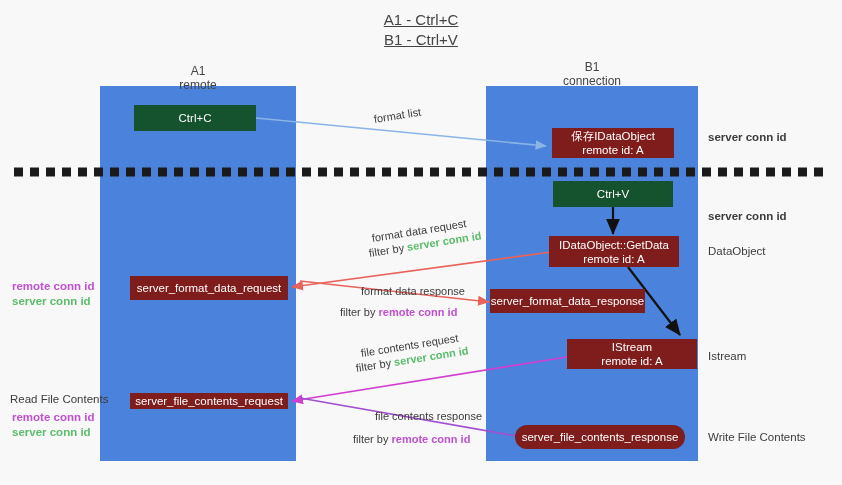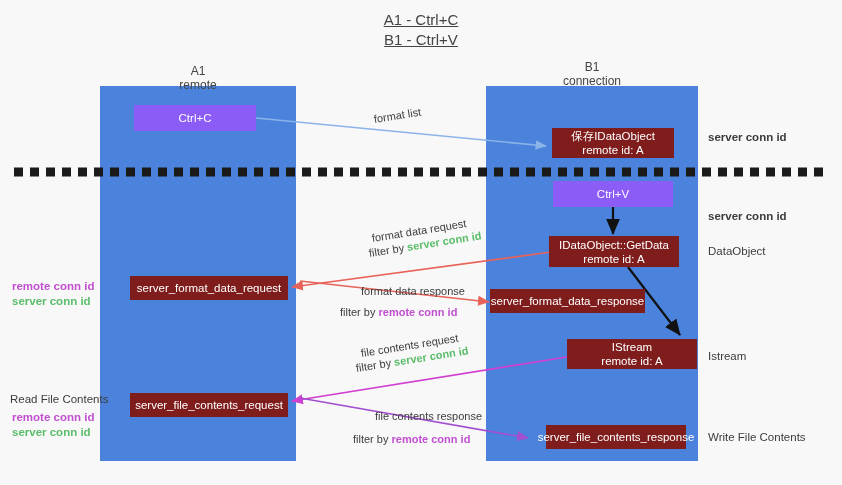--- a/index.html
+++ b/index.html
@@ -50,21 +50,21 @@
     display: flex;
     flex-direction: column;
     align-items: center;
     justify-content: center;
     color: #ffffff;
     font-size: 11.5px;
     line-height: 14px;
     text-align: center;
     padding: 2px 4px;
   }
-  .node.green { background: #8b5cf6; }
+  .node.green { background: #14532d; }
   .node.orange { background: #fbb košik; }
   .node.orange { background: #7f1d1d; }
 
   
   .annot {
     font-size: 11.5px;
     line-height: 15px;
     color: #3c3c3c;
     white-space: nowrap;
   }
@@ -169,25 +169,25 @@
 
 <div class="abs node orange" style="left:490px; top:289px; width:155px; height:24px;">
   <span>server_format_data_response</span>
 </div>
 
 <div class="abs node orange" style="left:567px; top:339px; width:130px; height:30px;">
   <span>IStream</span>
   <span>remote id: A</span>
 </div>
 
-<div class="abs node orange" style="left:130px; top:393px; width:158px; height:24px;">
+<div class="abs node orange" style="left:130px; top:393px; width:158px; height:16px;">
   <span>server_file_contents_request</span>
 </div>
 
-<div class="abs node orange" style="left:546px; top:425px; width:140px; height:24px;">
+<div class="abs node orange" style="left:515px; top:425px; width:170px; height:24px;border-radius:12px;">
   <span>server_file_contents_response</span>
 </div>
 
 <div class="abs edge-label rot-up" style="left:374px; top:112px;">format list</div>
 
 <div class="abs edge-label rot-up" style="left:372px; top:231px;">format data request</div>
 <div class="abs edge-label rot-up" style="left:369px; top:246px;">
   <span>filter by </span><span class="conn-green">server conn id</span>
 </div>
 

